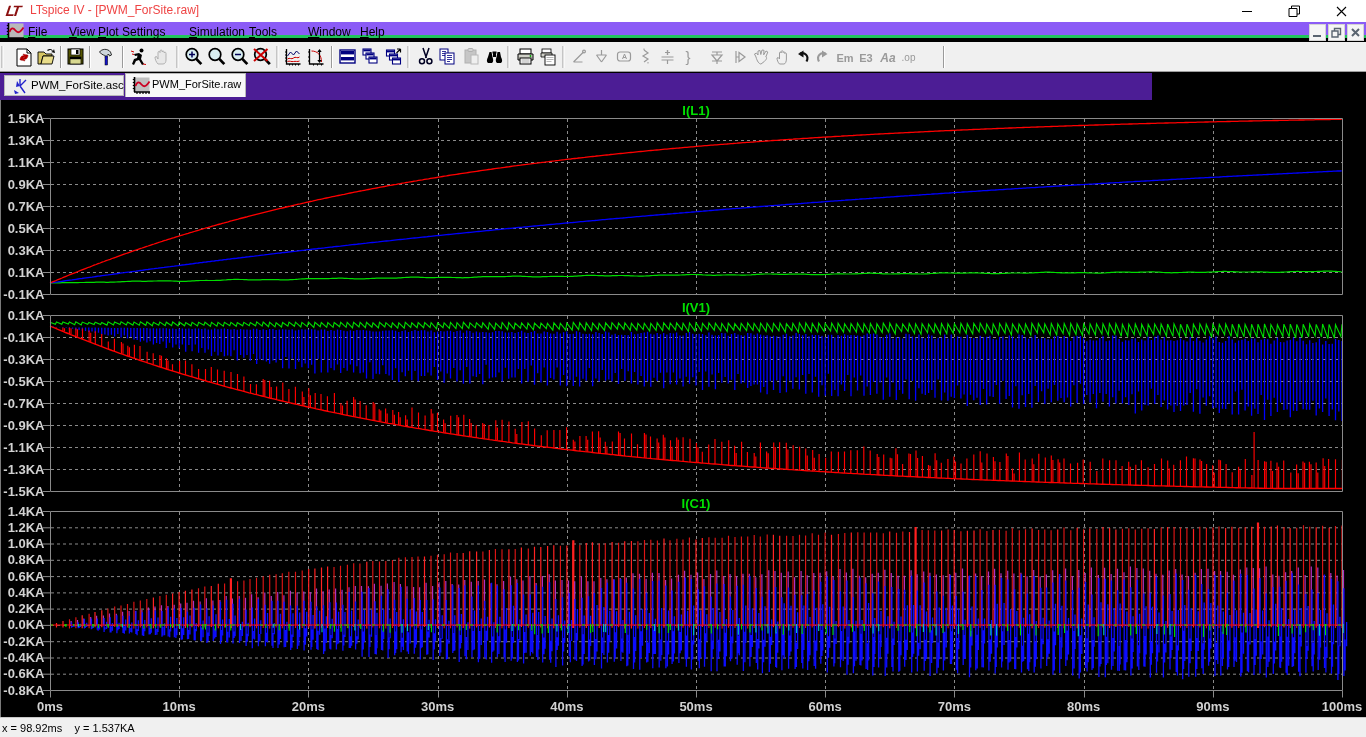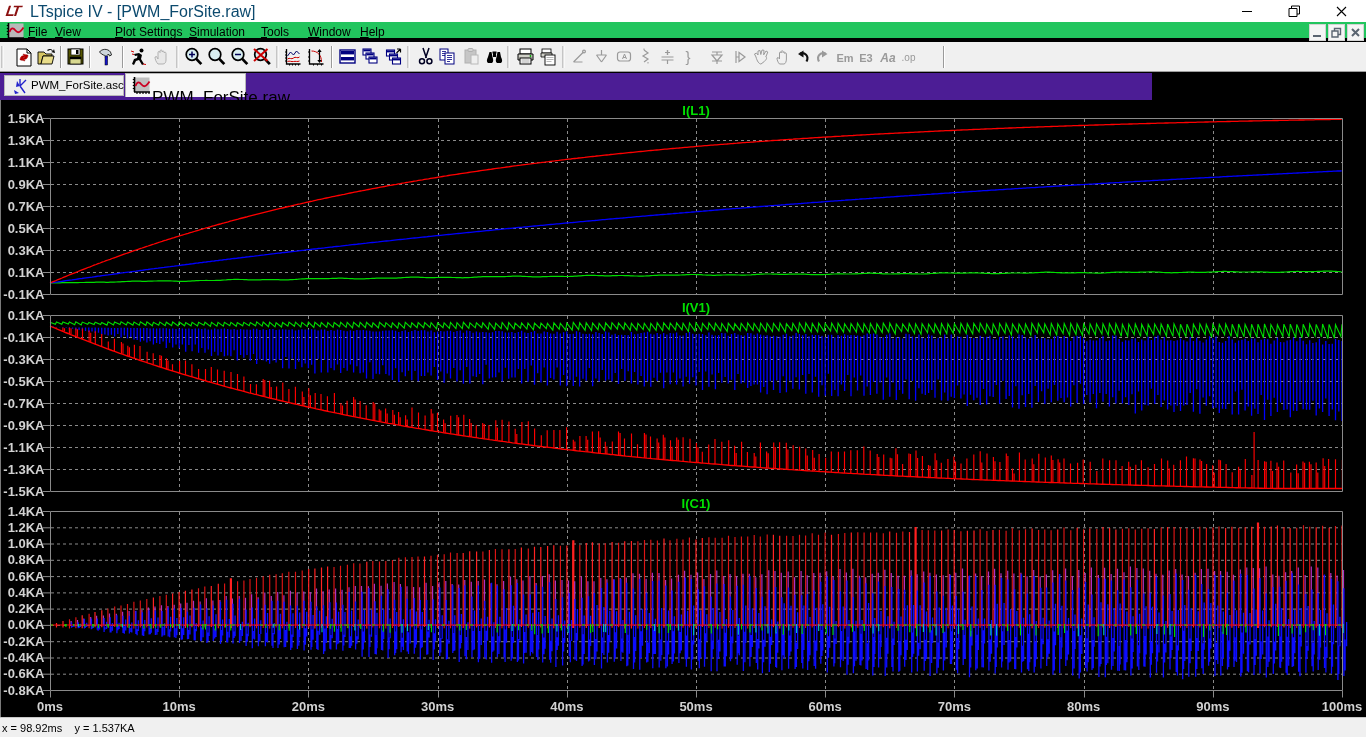--- a/index.html
+++ b/index.html
@@ -1,19 +1,19 @@
 <!DOCTYPE html>
 <html><head><meta charset="utf-8"><style>
 *{margin:0;padding:0;box-sizing:border-box}
 body{width:1366px;height:737px;background:#000;font-family:"Liberation Sans",sans-serif;overflow:hidden;position:relative}
 .titlebar{position:absolute;top:0;left:0;width:1366px;height:22px;background:#fff}
-.titlebar .txt{position:absolute;left:30px;top:3px;font-size:16px;color:#0c4a6e}
+.titlebar .txt{position:absolute;left:30px;top:3px;font-size:12px;color:#ef4444}
 .lt{position:absolute;left:6px;top:2px;font-size:15px;font-weight:bold;font-style:italic;color:#8b1010;letter-spacing:-2px;transform:skewX(-8deg)}
 .capbtn{position:absolute;top:0;width:46px;height:22px;text-align:center}
-.menubar{position:absolute;top:22px;left:0;width:1366px;height:16px;background:#22c55e;border-bottom:6px solid #22c55e}
+.menubar{position:absolute;top:22px;left:0;width:1366px;height:16px;background:#8b5cf6;border-bottom:3px solid #22c55e}
 .menubar .item{position:absolute;top:3px;font-size:12px;color:#000}
 .mdibtn{position:absolute;top:2px;width:17px;height:17px;background:#f5f5f5;border:1px solid #d4d4d4}
 .toolbar{position:absolute;top:42px;left:0;width:1366px;height:30px;background:#f0f0f0;border-bottom:1px solid #9d9d9d}
 .tabbar{position:absolute;top:73px;left:0;width:1152px;height:27px;background:#4c1d95}
 .tab{position:absolute;font-size:12px;color:#000}
 .tab1{left:4px;top:2px;width:120px;height:21px;background:#eeeeee;border:1px solid #b8b8b8}
 .tab2{left:125px;top:0px;width:121px;height:24px;background:#f8f8f8;border:1px solid #b8b8b8;border-bottom:none}
 .status{position:absolute;top:717px;left:0;width:1366px;height:20px;background:#f0f0f0;border-top:1px solid #c8c8c8;color:#000}
 .status span{position:absolute;top:4px;left:2px;font-size:11px}
 svg text{font-family:"Liberation Sans",sans-serif}
@@ -102,24 +102,24 @@
     </svg>
 </div>
 <div class="menubar">
   <div style="position:absolute;left:5px;top:1px"><svg width="20" height="18" viewBox="0 0 20 18">
         <rect x="3.5" y="0.5" width="15" height="14.5" fill="#b9b9b9"></rect>
         <path d="M3.5 0v15M3 15h16" stroke="#000" stroke-width="1.6" fill="none"></path>
         <path d="M3.5 2.5H1.8M3.5 5.5H1.8M3.5 8.5H1.8M3.5 11.5H1.8M6 15v2M9 15v2M12 15v2M15 15v2M18 15v2" stroke="#000" stroke-width="1.2"></path>
         <path d="M4.5 9c2-5 4-4 6-1.5s4 3 8-3" stroke="#cc0022" stroke-width="1.8" fill="none"></path>
       </svg></div>
   <div class="item" style="left:28px"><u>F</u>ile</div>
-  <div class="item" style="left:55px"><u>V</u>iew</div>
-  <div class="item" style="left:115px"><u>P</u>lot Settings</div>
+  <div class="item" style="left:69px"><u>V</u>iew</div>
+  <div class="item" style="left:98px"><u>P</u>lot Settings</div>
   <div class="item" style="left:189px"><u>S</u>imulation</div>
-  <div class="item" style="left:261px"><u>T</u>ools</div>
+  <div class="item" style="left:249px"><u>T</u>ools</div>
   <div class="item" style="left:308px"><u>W</u>indow</div>
   <div class="item" style="left:360px"><u>H</u>elp</div>
   <div class="mdibtn" style="left:1309px"><svg width="15" height="15">
         <path d="M3 11h8" stroke="#5a6470" stroke-width="2"></path>
       </svg></div>
   <div class="mdibtn" style="left:1328px"><svg width="15" height="15">
         <path d="M3 6h6v6H3Z M5.5 6V3.5h6V9.5H9" fill="none" stroke="#5a6470" stroke-width="1.4"></path>
       </svg></div>
   <div class="mdibtn" style="left:1347px"><svg width="15" height="15">
         <path d="M4 4l7 7M11 4l-7 7" stroke="#5a6470" stroke-width="2"></path>
@@ -336,18 +336,18 @@
         </svg></span>
       <span style="position:absolute;left:26px;top:3px;font-size:11.5px">PWM_ForSite.asc</span>
     </div>
   <div class="tab tab2">
       <span style="position:absolute;left:5px;top:3px"><svg width="20" height="18" viewBox="0 0 20 18">
           <rect x="3.5" y="0.5" width="15" height="14.5" fill="#c0c0c0"></rect>
           <path d="M3.5 0v15M3 15h16" stroke="#000" stroke-width="1.6" fill="none"></path>
           <path d="M3.5 2.5H1.8M3.5 5.5H1.8M3.5 8.5H1.8M3.5 11.5H1.8M6 15v2M9 15v2M12 15v2M15 15v2M18 15v2" stroke="#000" stroke-width="1.2"></path>
           <path d="M4.5 9c2-5 4-4 6-1.5s4 3 8-3" stroke="#cc0022" stroke-width="1.8" fill="none"></path>
         </svg></span>
-      <span style="position:absolute;left:26px;top:14px;font-size:17px">PWM_ForSite.raw</span>
+      <span style="position:absolute;left:26px;top:4px;font-size:11px">PWM_ForSite.raw</span>
     </div>
 </div>
 <div class="status">
     <span>x = 98.92ms&nbsp;&nbsp;&nbsp;&nbsp;y = 1.537KA</span>
   </div>
 
 </body></html>

